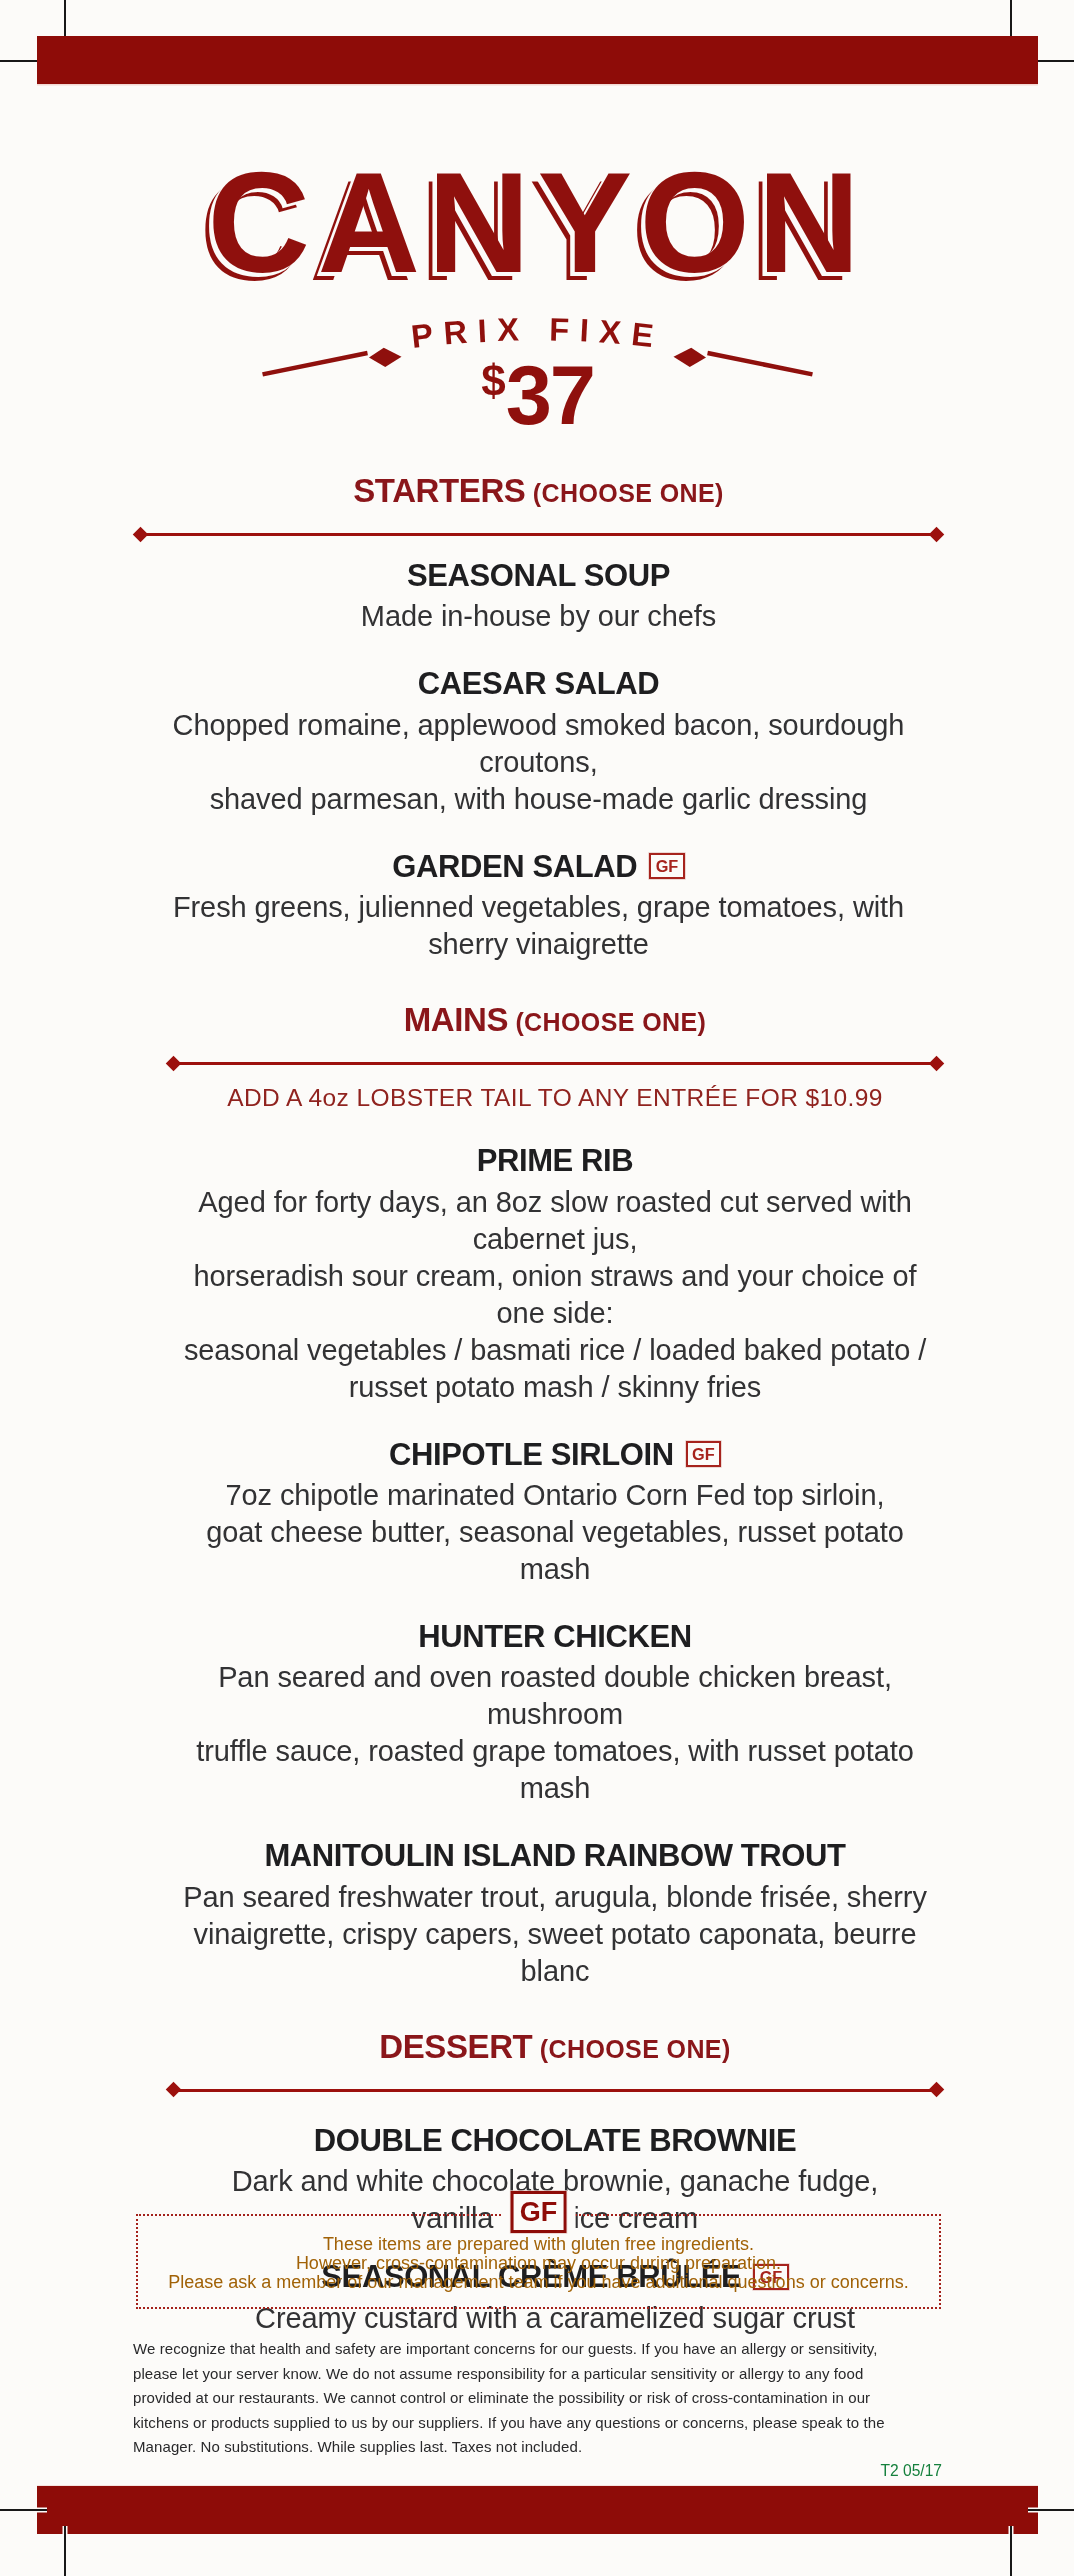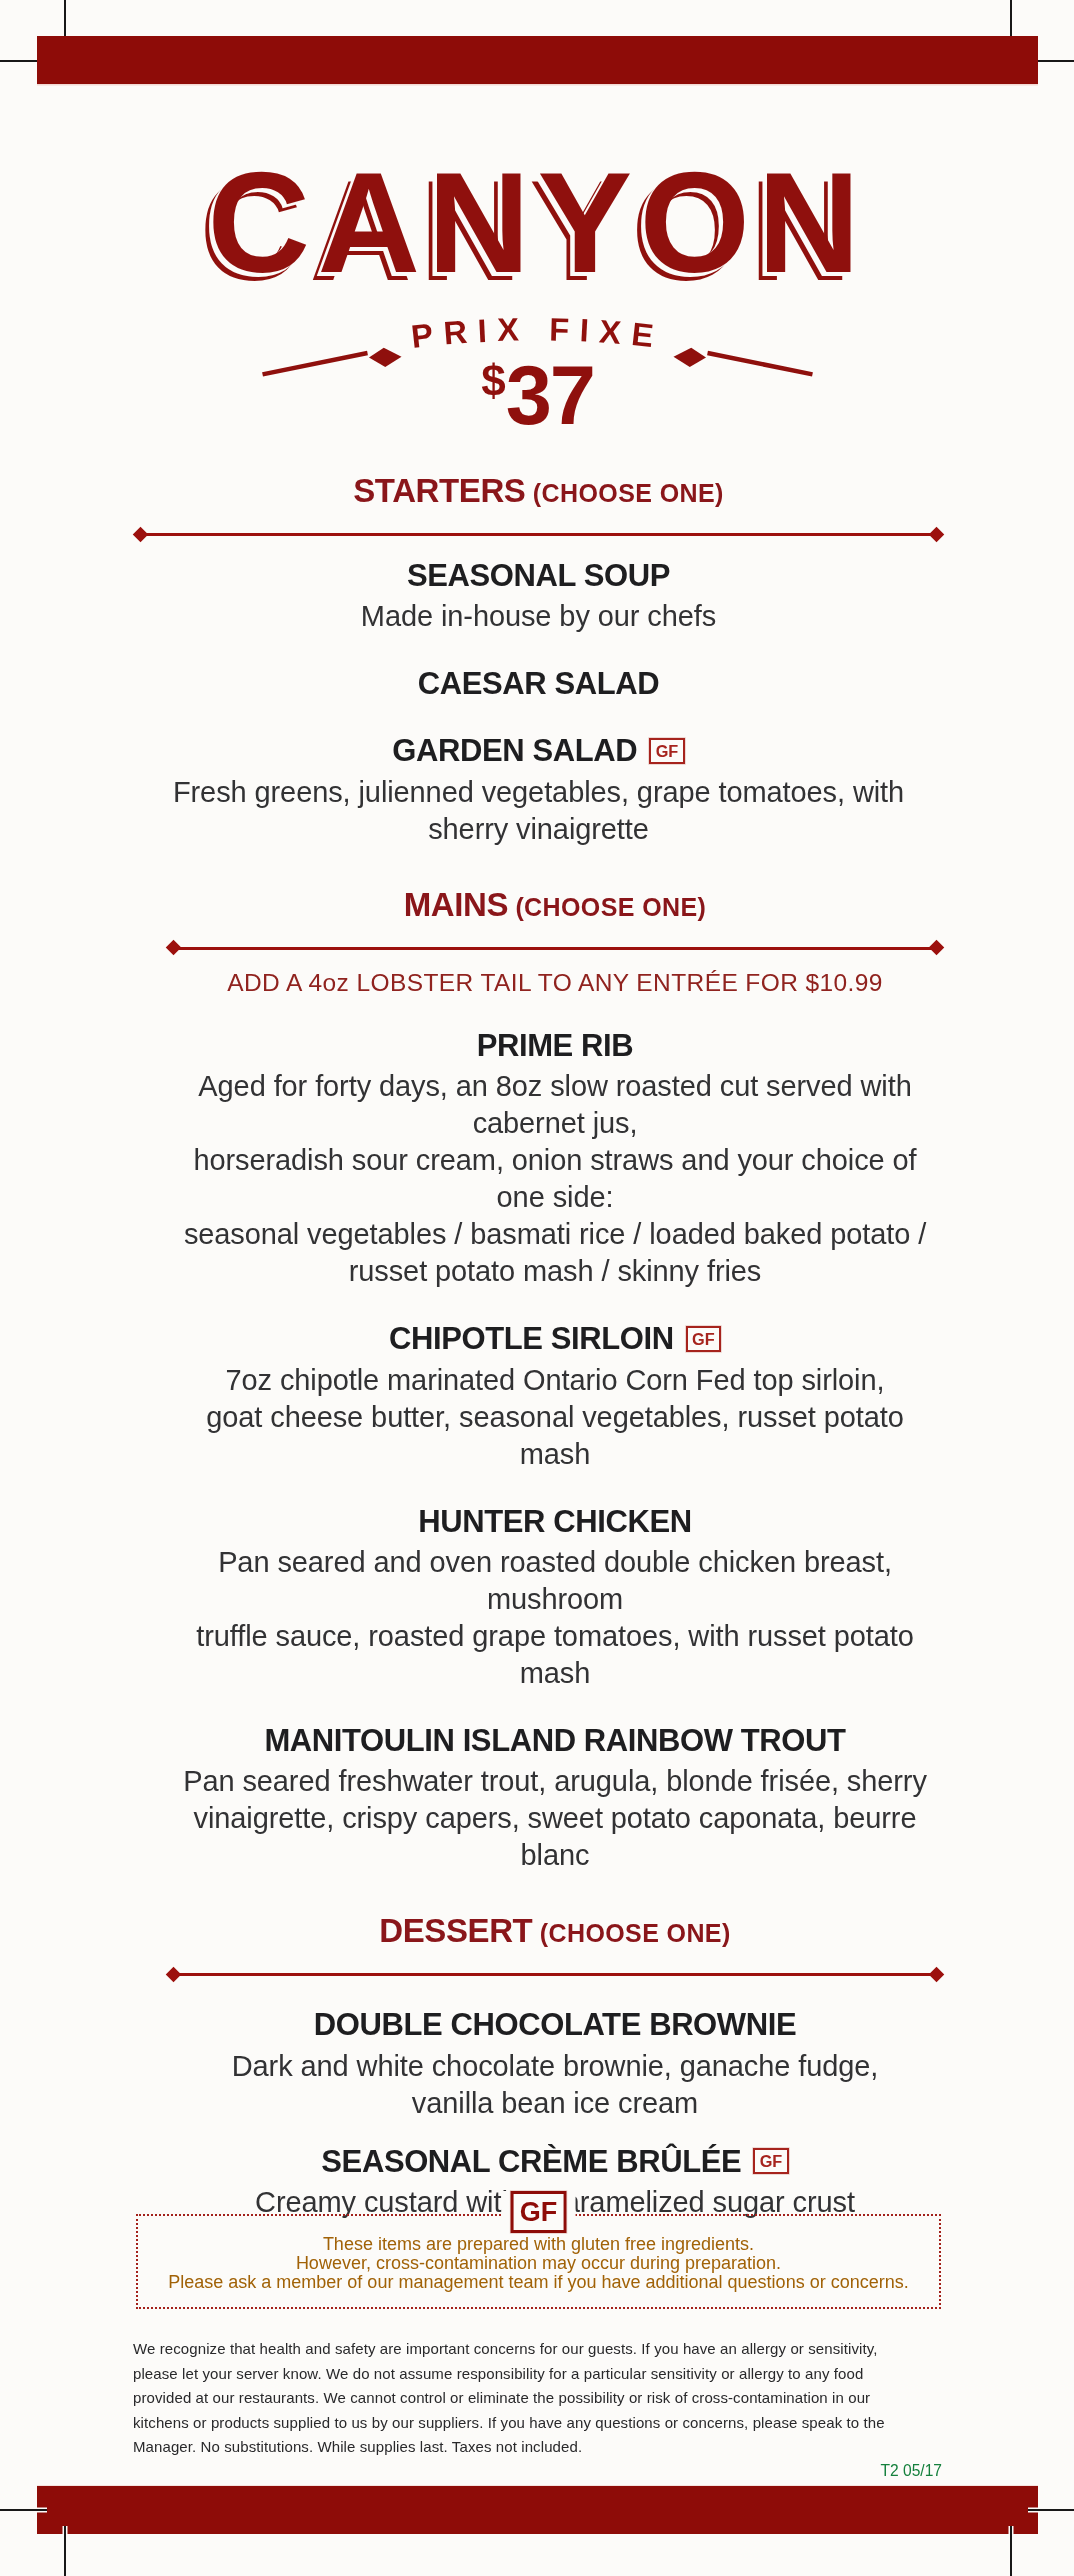--- a/index.html
+++ b/index.html
@@ -119,20 +119,22 @@
       <div class="divider">
         <span class="diamond dleft"></span>
         <span class="diamond dright"></span>
       </div>
       <div class="item first">
         <div class="item-title">SEASONAL SOUP</div>
         <div class="item-desc">Made in-house by our chefs</div>
       </div>
       <div class="item">
         <div class="item-title">CAESAR SALAD</div>
+        <div class="item-desc">Chopped romaine, applewood smoked bacon, sourdough croutons,
+shaved parmesan, with house-made garlic dressing</div>
       </div>
       <div class="item">
         <div class="item-title"><span>GARDEN SALAD</span><span class="gf-badge">GF</span></div>
         <div class="item-desc">Fresh greens, julienned vegetables, grape tomatoes, with
 sherry vinaigrette</div>
       </div>
     </div>
 
     <div class="section">
       <div class="section-heading"><span class="big">MAINS</span><span class="small"> <span>(CHOOSE ONE)</span></span></div>

